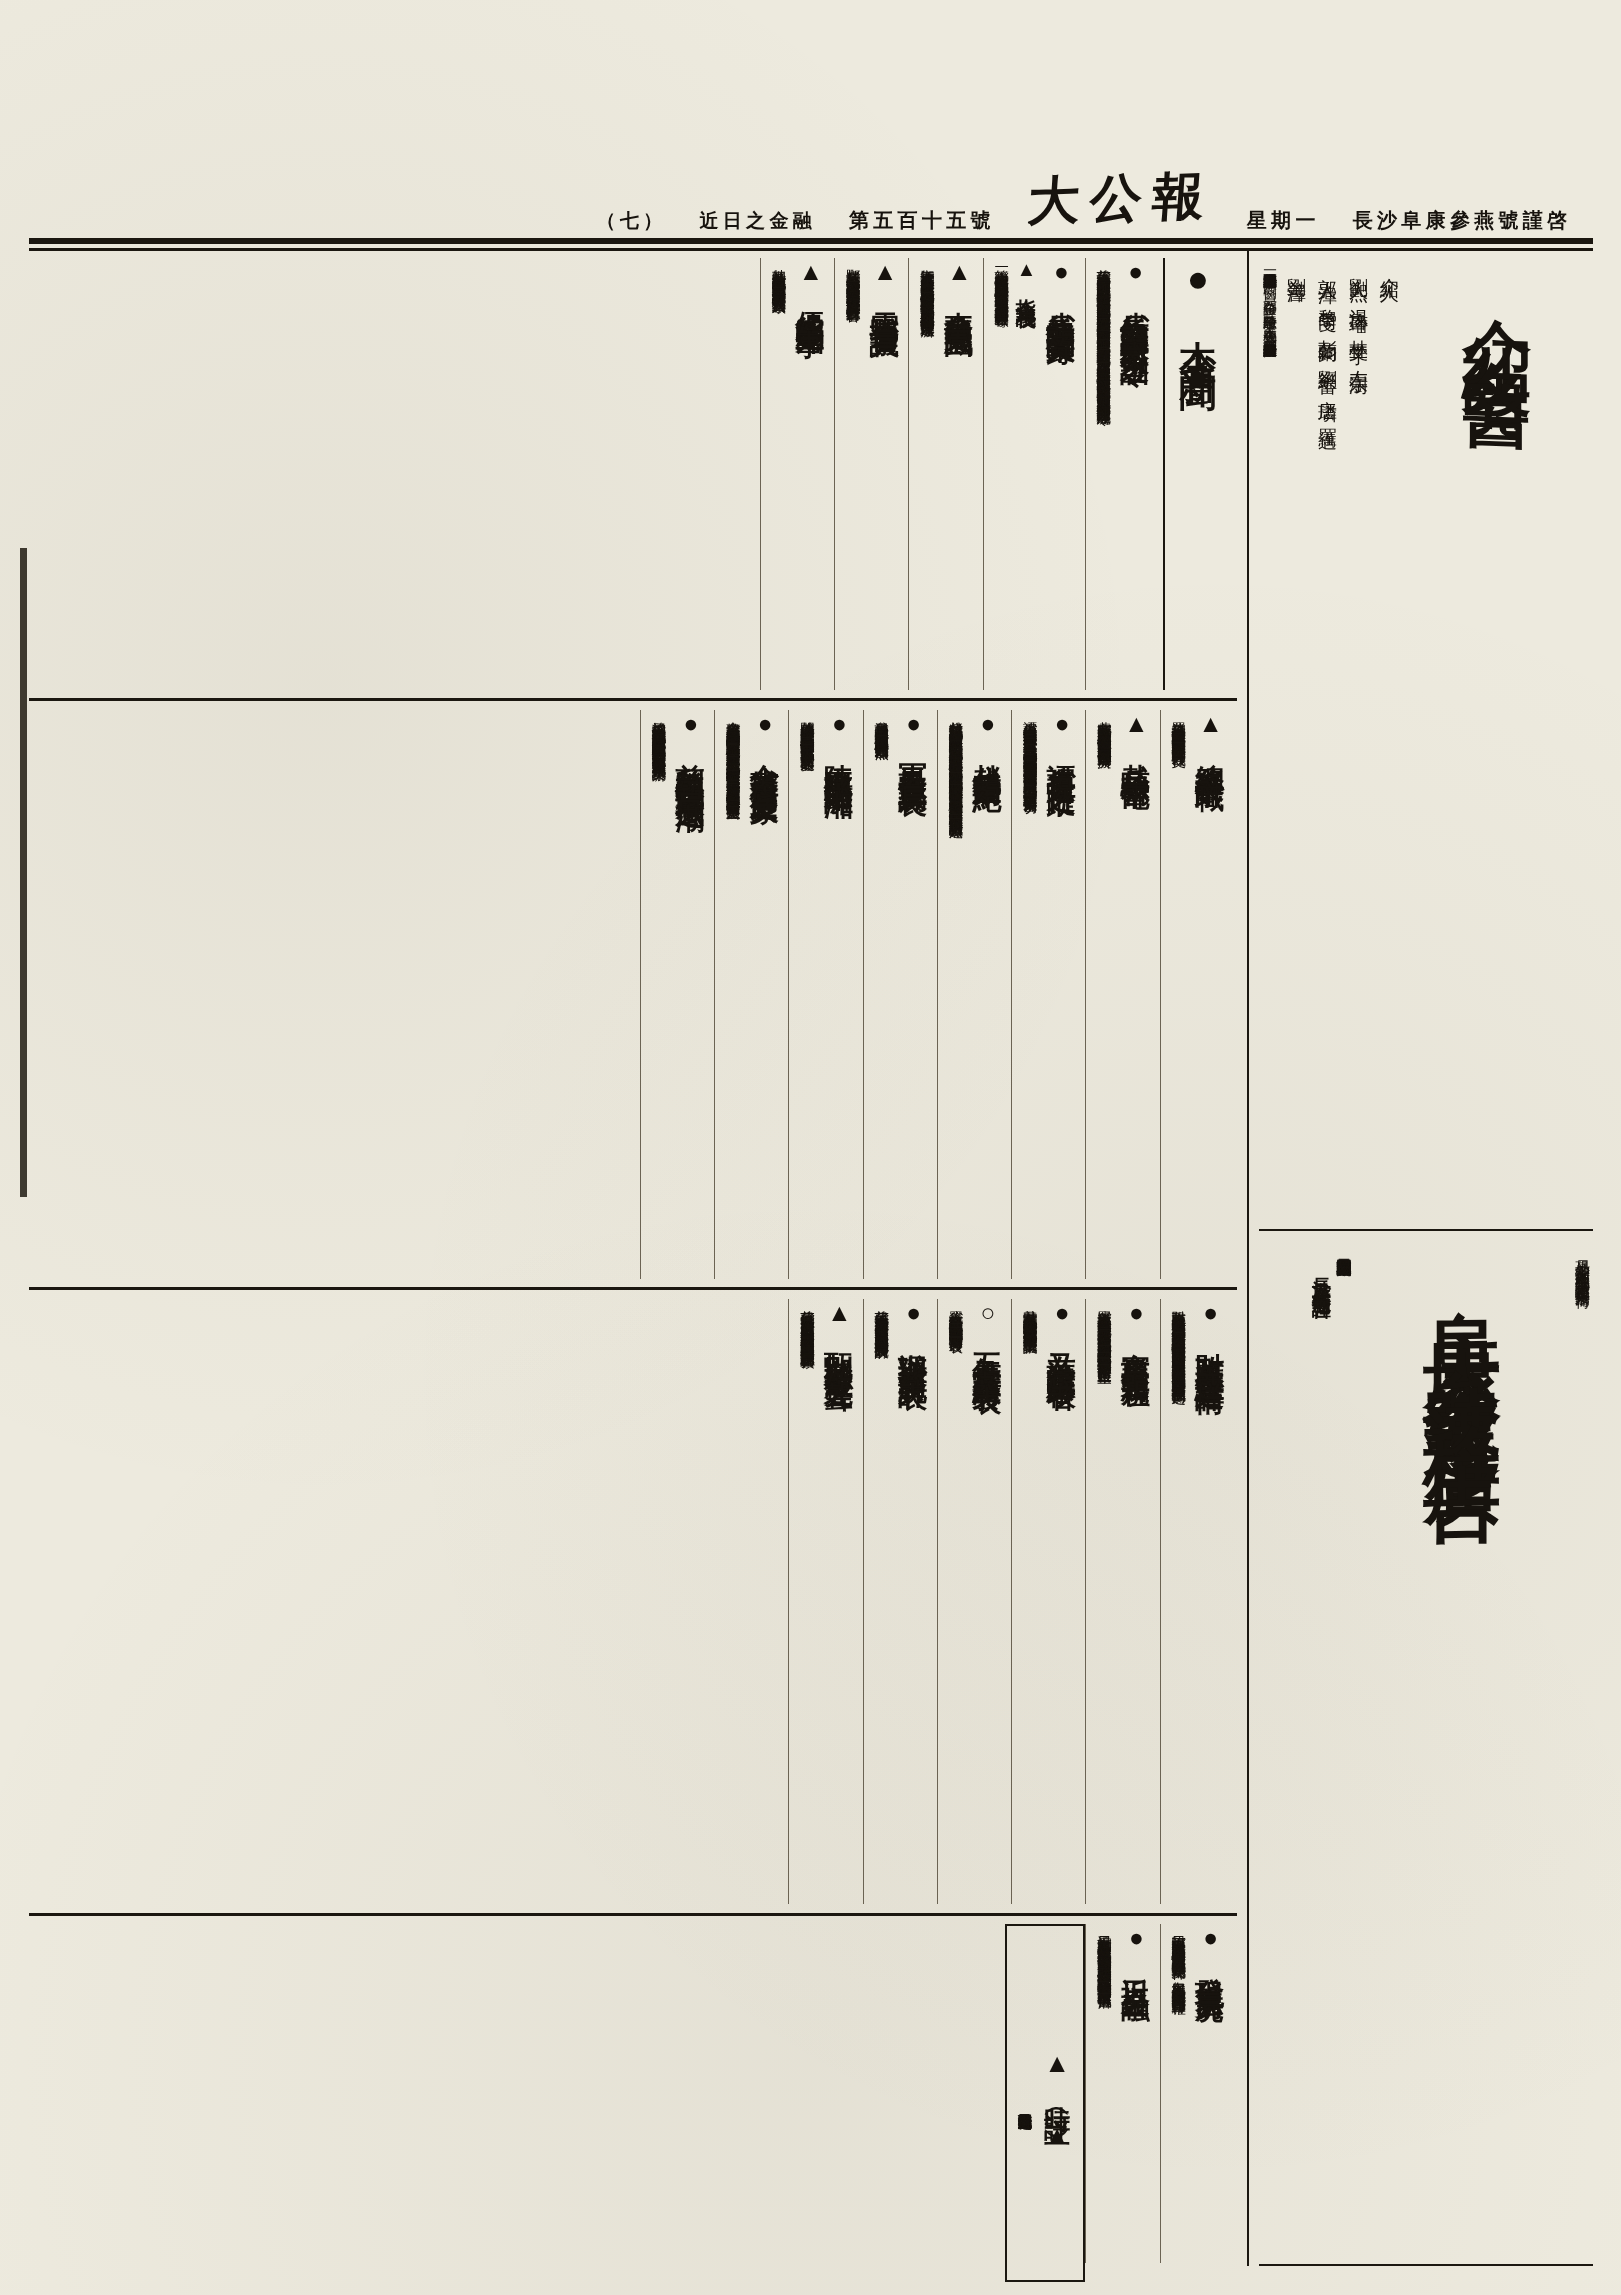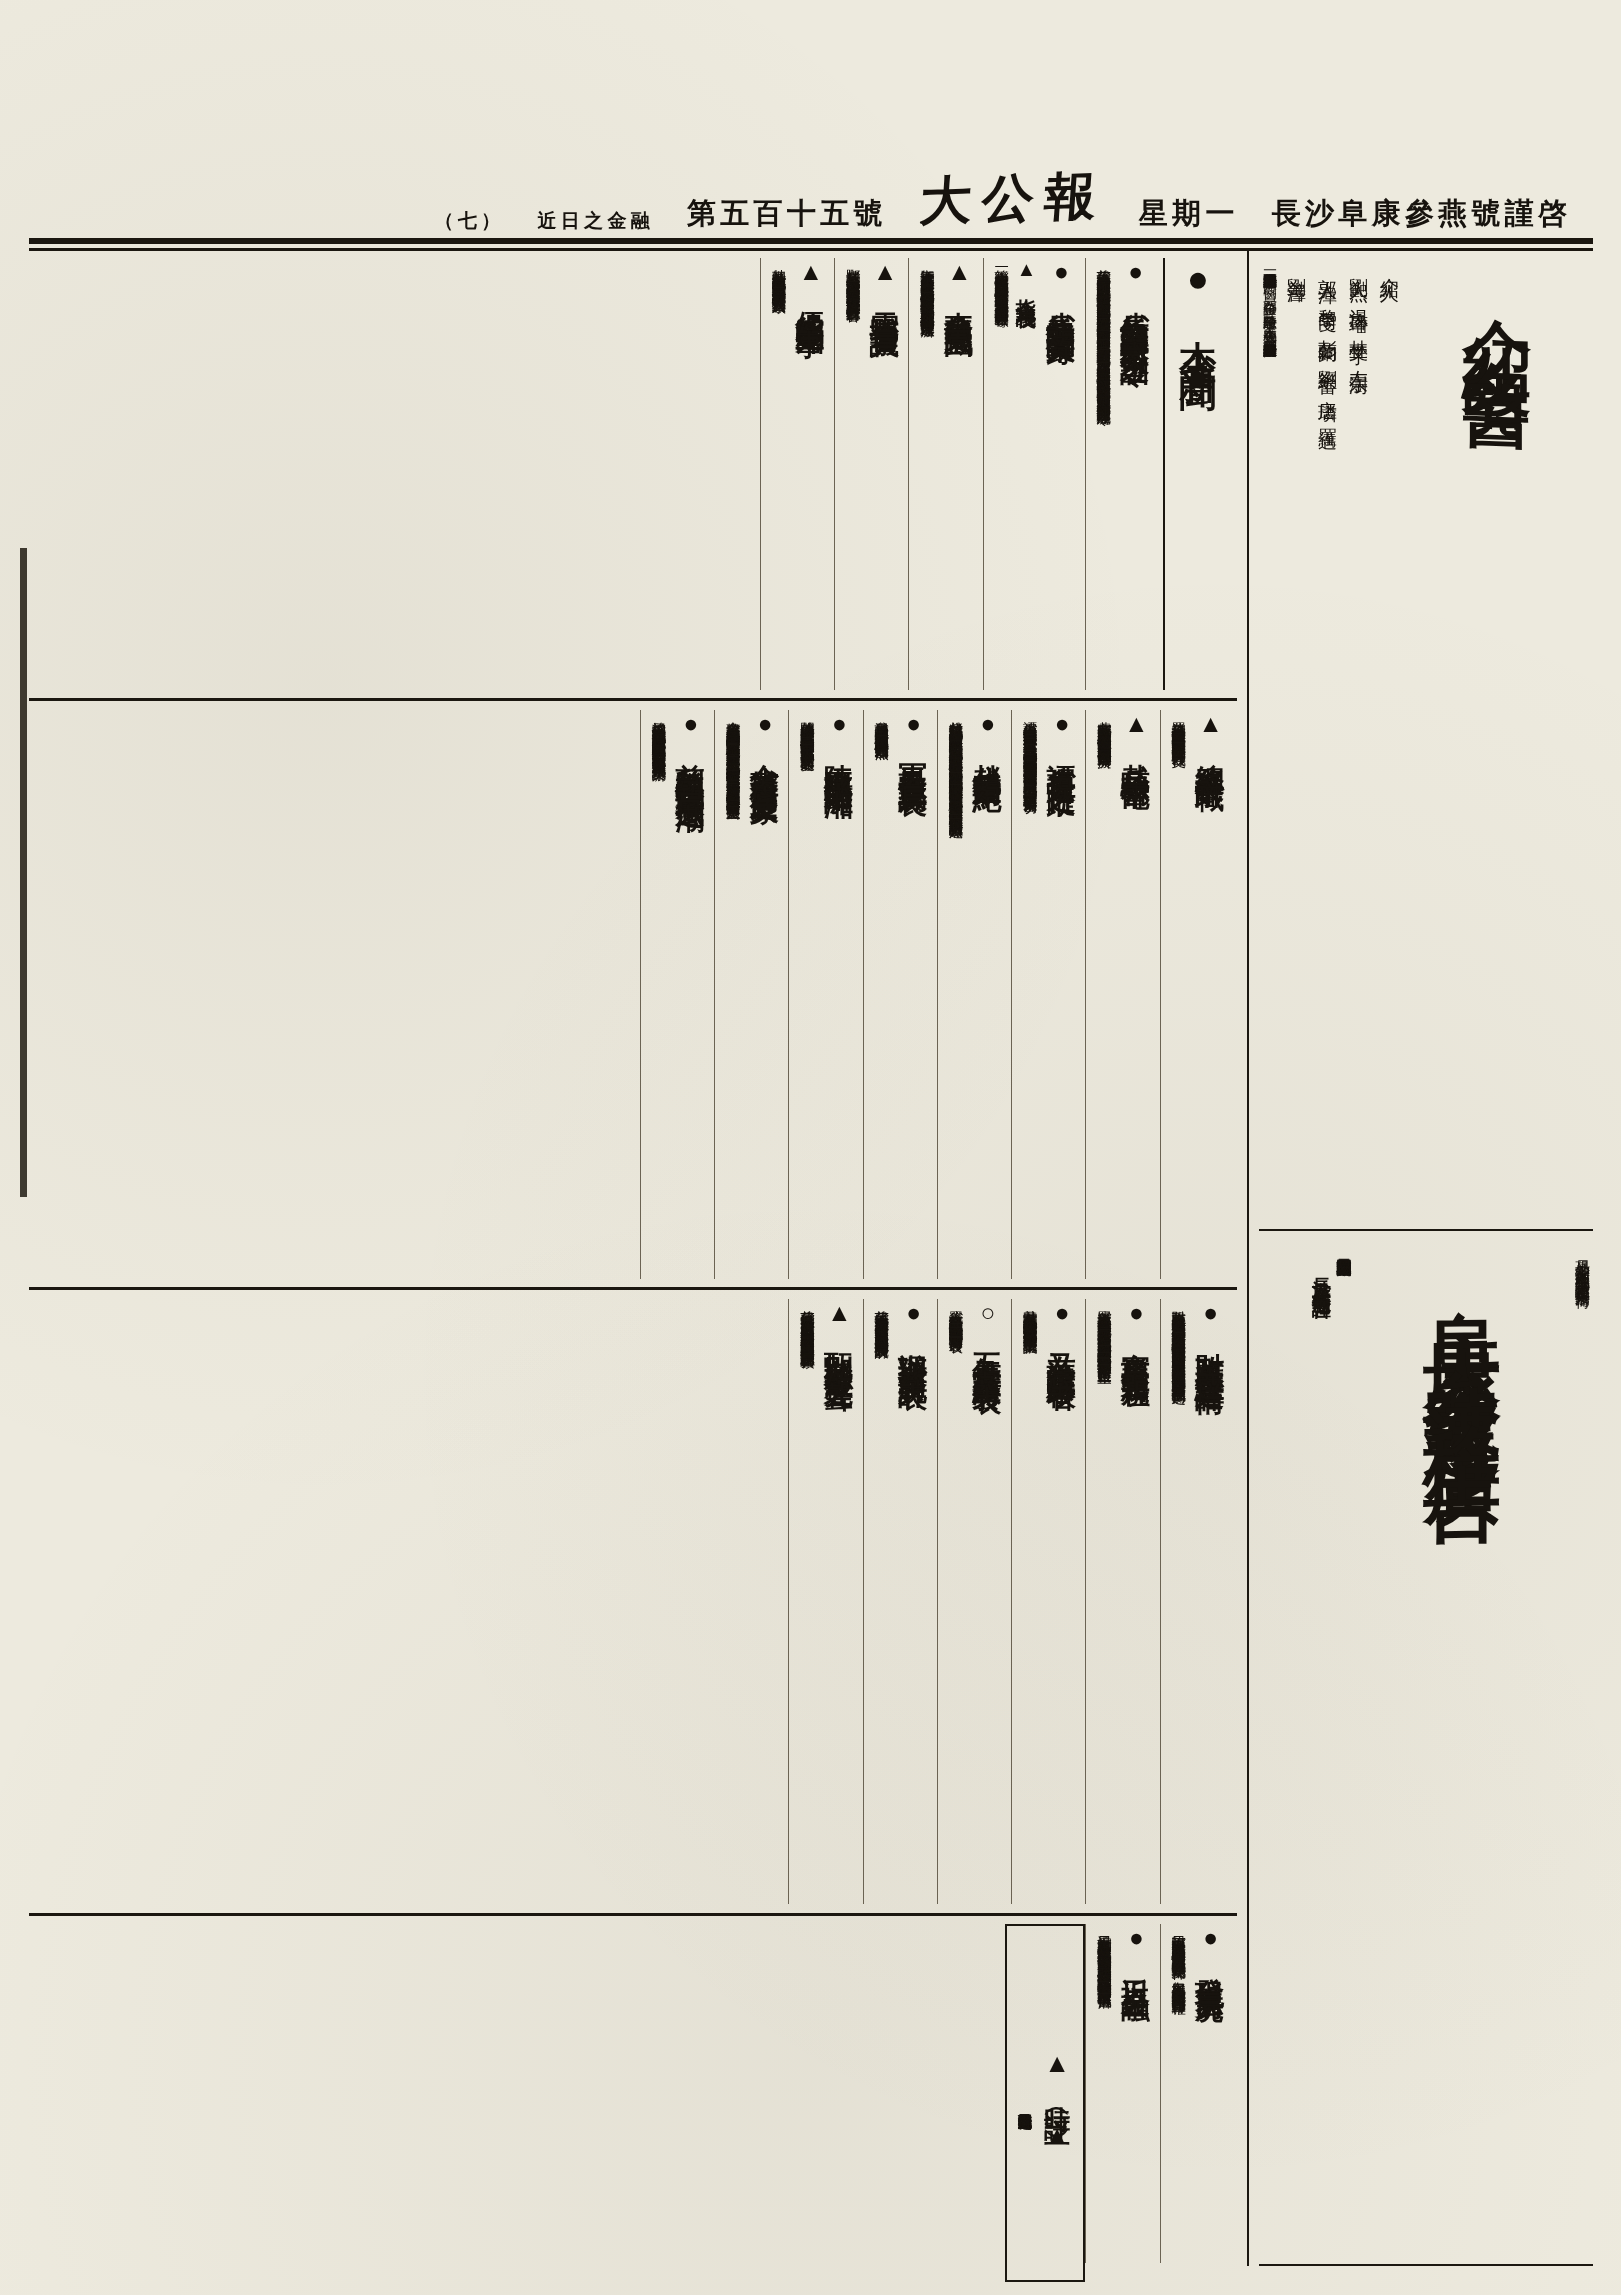--- a/index.html
+++ b/index.html
@@ -23,21 +23,21 @@
   
   .masthead{
     position:absolute;left:29px;right:29px;top:155px;height:79px;
     display:flex;flex-direction:row-reverse;align-items:flex-end;
     gap:33px;padding:0 21.6px 4.3px 21.6px;
     border-bottom:6.5px solid #1b1710;
   }
   .masthead::after{
     content:"";position:absolute;left:0;right:0;bottom:-12.3px;height:2.9px;background:#1b1710;
   }
-  .mh-item{font-size:29px;letter-spacing:4.3px;white-space:nowrap;font-weight:bold;}
+  .mh-item{font-size:20px;letter-spacing:4.3px;white-space:nowrap;font-weight:bold;}
   .mh-title{
     font-size:52px;font-weight:bold;letter-spacing:10px;
     transform:skewX(-6deg) rotate(-2deg);
     font-family:"DejaVu Serif",serif;
     flex:0 0 auto;
   }
   .mh-small{font-size:19px;}
 
   
   .sheet{

